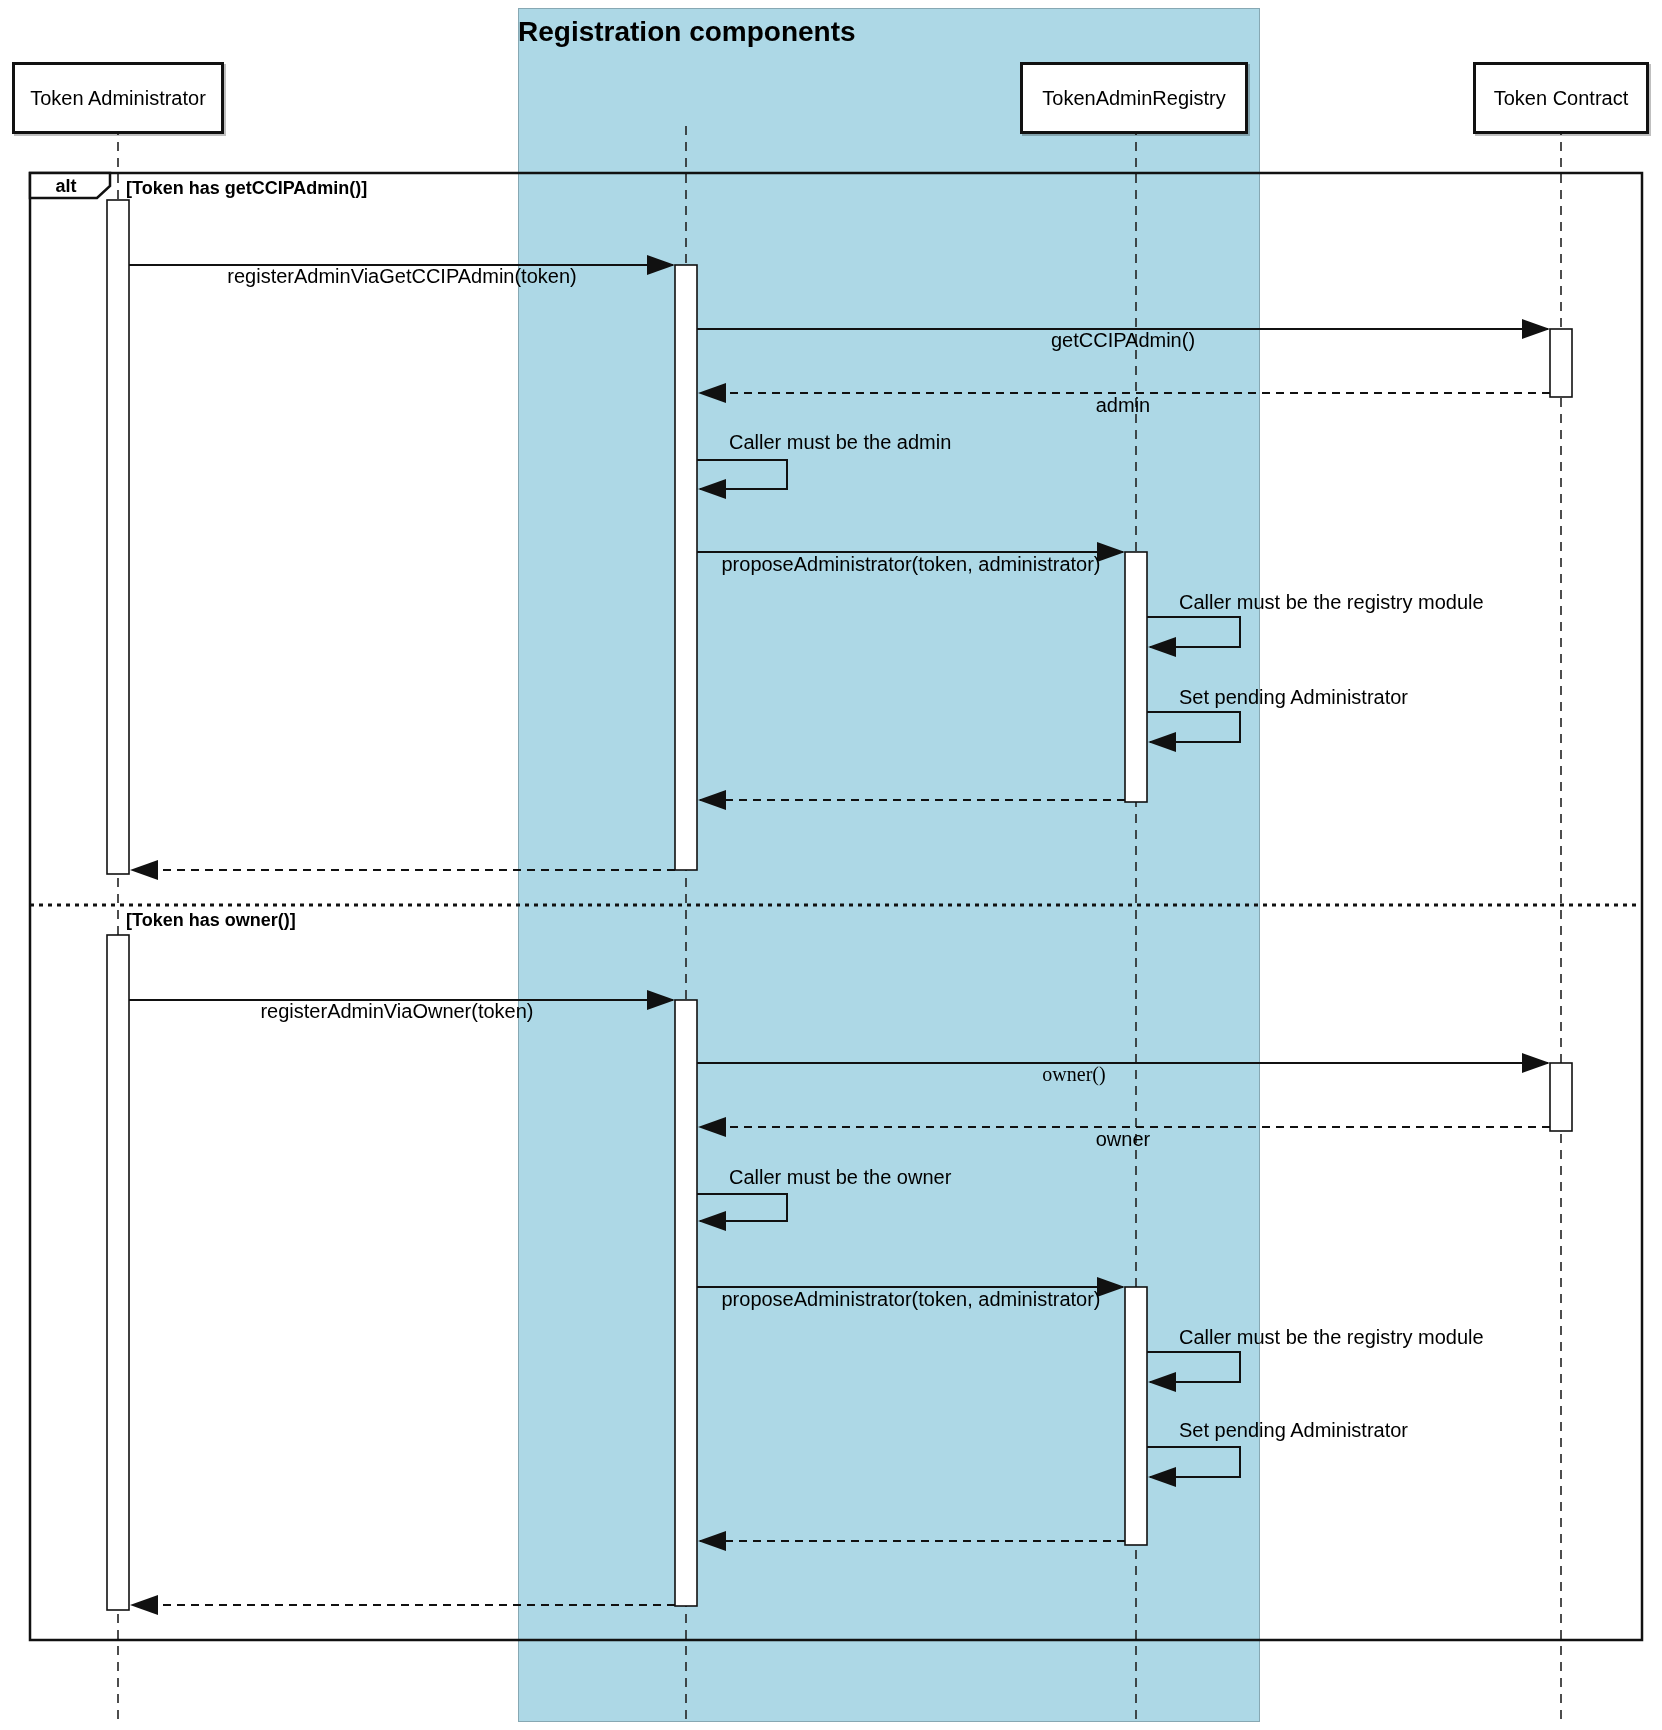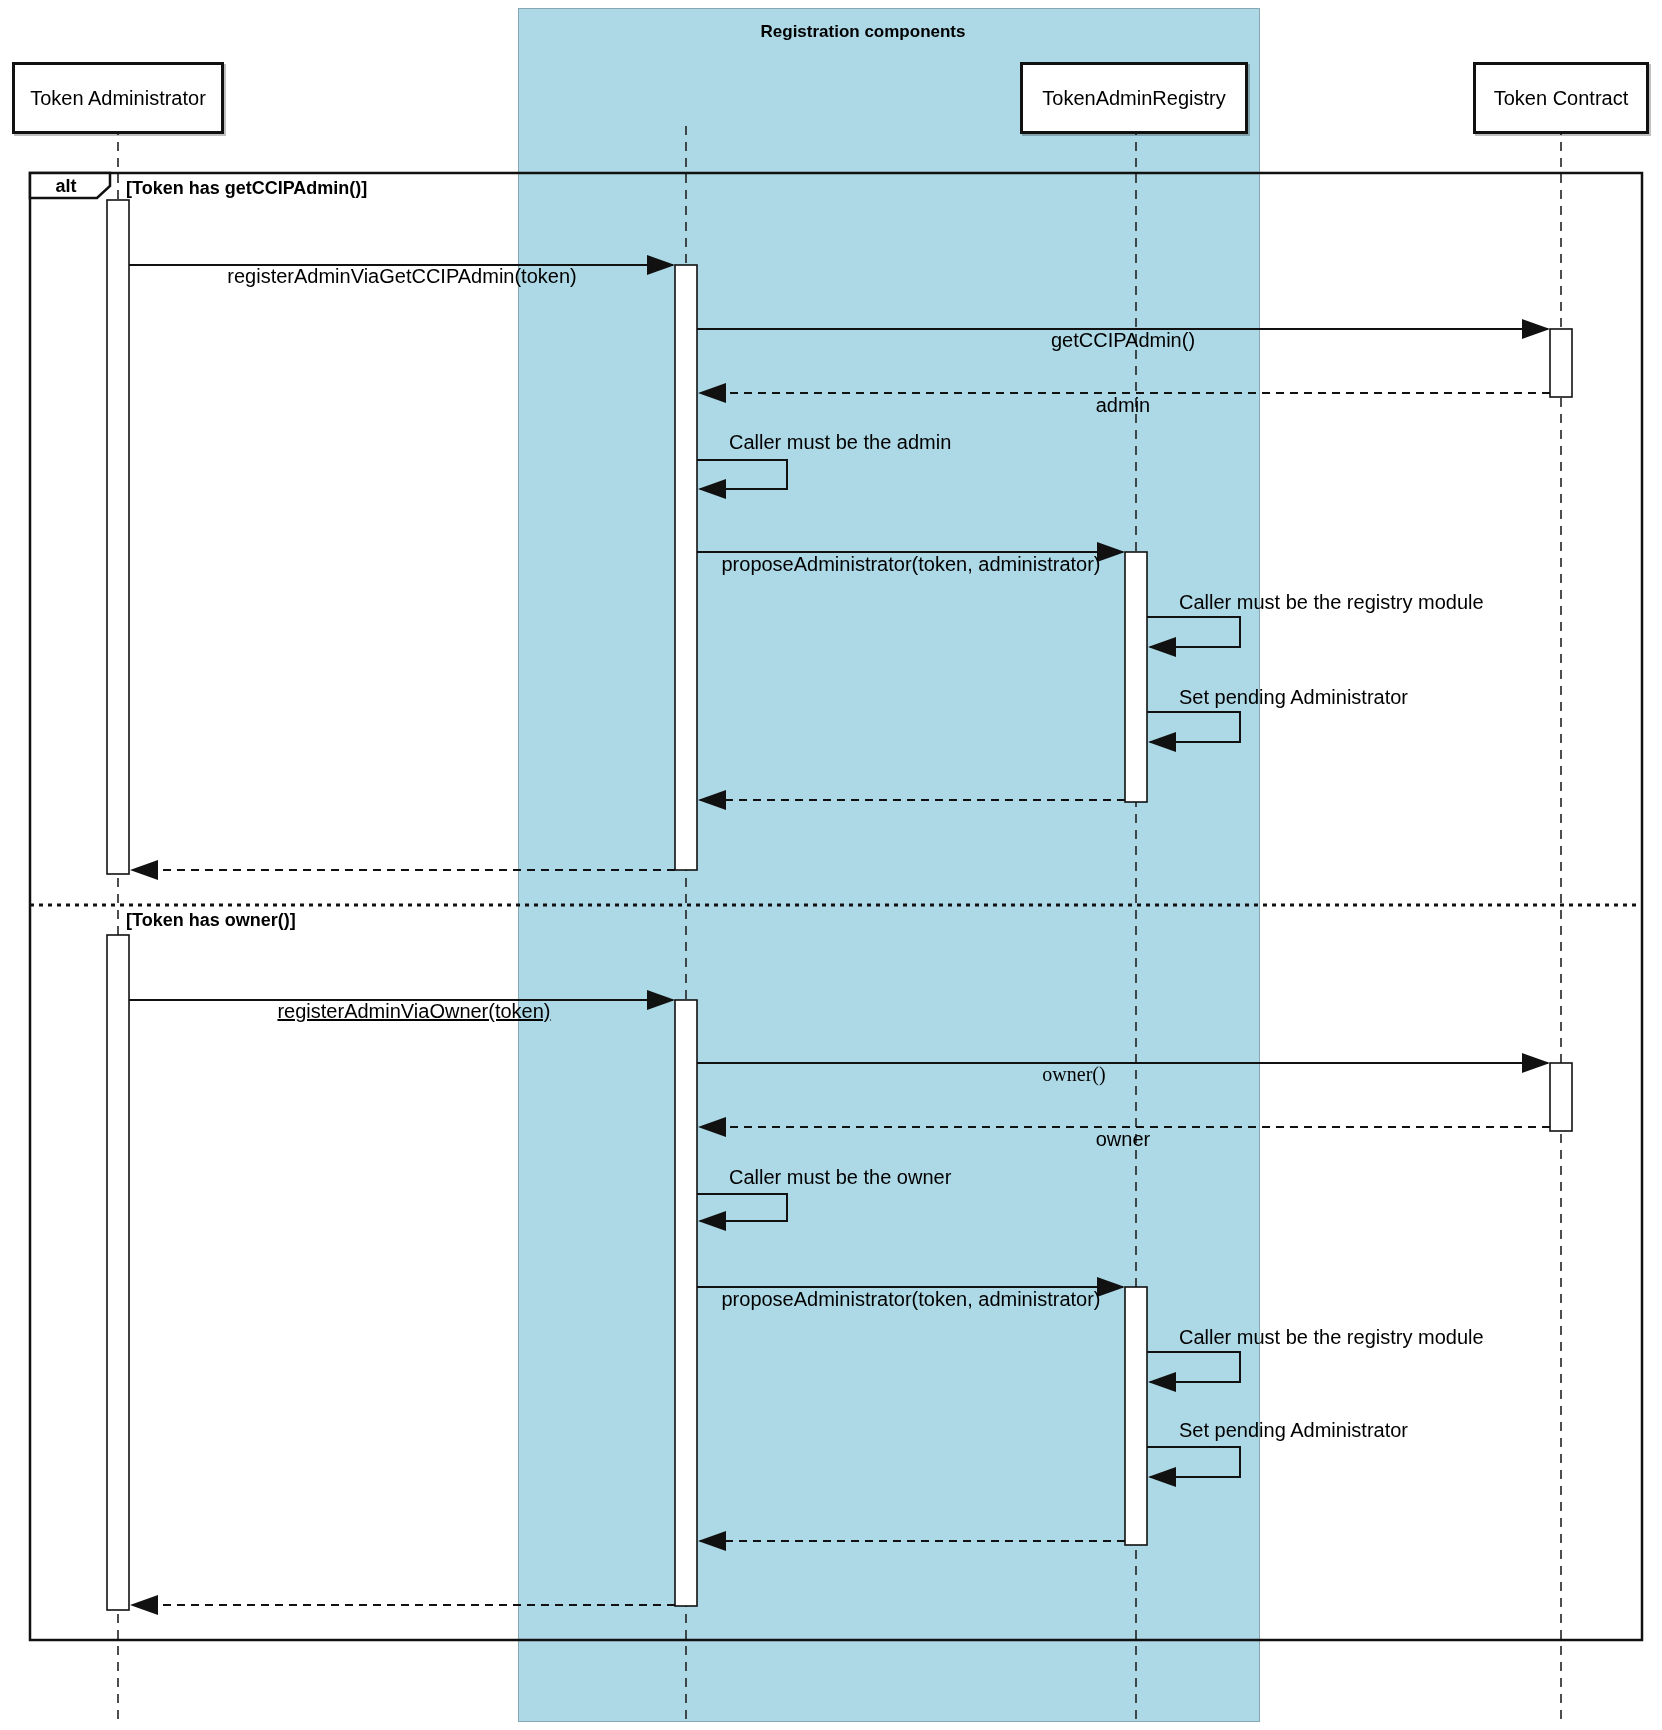--- a/index.html
+++ b/index.html
@@ -20,23 +20,22 @@
   }
   .group-box {
     position: absolute;
     left: 518px; top: 8px; width: 742px; height: 1714px;
     background: var(--group_fill, #ADD8E6);
     border: 1px solid rgba(0,0,0,0.22);
   }
   .group-title {
     position: absolute;
     left: 518px; top: 20px; width: 690px;
-    text-align: center;
     font-weight: bold;
-    font-size: 17px;
+    font-size: 28px;
     line-height: 24px;
   }
   svg.layer { position: absolute; left: 0; top: 0; }
   .pbox {
     position: absolute;
     top: 62px; height: 72px;
     background: var(--participant_fill, #fff);
     border: 3px solid #111;
     display: flex; align-items: center; justify-content: center;
     font-size: 20px;
@@ -140,21 +139,21 @@
   <div class="cond-label" style="left:126px; top:909px;">[Token has owner()]</div>
 
   <div class="msg-label centered" style="left:152px;  top:237px;">registerAdminViaGetCCIPAdmin(token)</div>
   <div class="msg-label centered" style="left:873px;  top:301px;">getCCIPAdmin()</div>
   <div class="msg-label centered" style="left:873px;  top:366px;">admin</div>
   <div class="msg-label" style="left:729px;  top:431px;">Caller must be the admin</div>
   <div class="msg-label centered" style="left:661px;  top:525px;">proposeAdministrator(token, administrator)</div>
   <div class="msg-label" style="left:1179px; top:591px;">Caller must be the registry module</div>
   <div class="msg-label" style="left:1179px; top:686px;">Set pending Administrator</div>
 
-  <div class="msg-label centered" style="left:164px;  top:972px;text-decoration:underline;">registerAdminViaOwner(token)</div>
+  <div class="msg-label centered" style="left:147px;  top:972px;">registerAdminViaOwner(token)</div>
   <div class="msg-label centered" style="left:824px;  top:1035px;font-family:Liberation Serif, serif;">owner()</div>
   <div class="msg-label centered" style="left:873px;  top:1100px;">owner</div>
   <div class="msg-label" style="left:729px;  top:1166px;">Caller must be the owner</div>
   <div class="msg-label centered" style="left:661px;  top:1260px;">proposeAdministrator(token, administrator)</div>
   <div class="msg-label" style="left:1179px; top:1326px;">Caller must be the registry module</div>
   <div class="msg-label" style="left:1179px; top:1419px;">Set pending Administrator</div>
 
 </div>
 
 </body></html>

